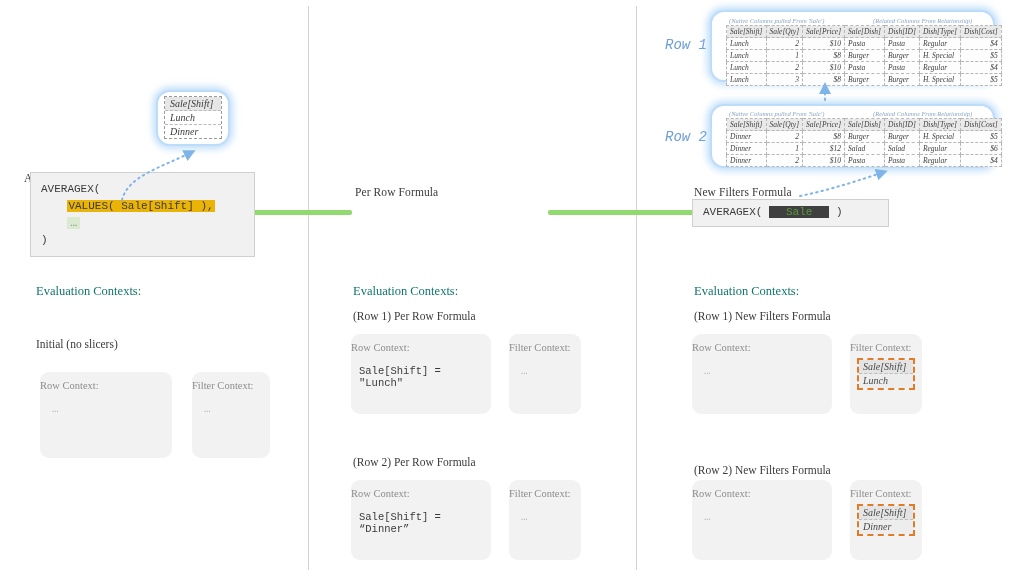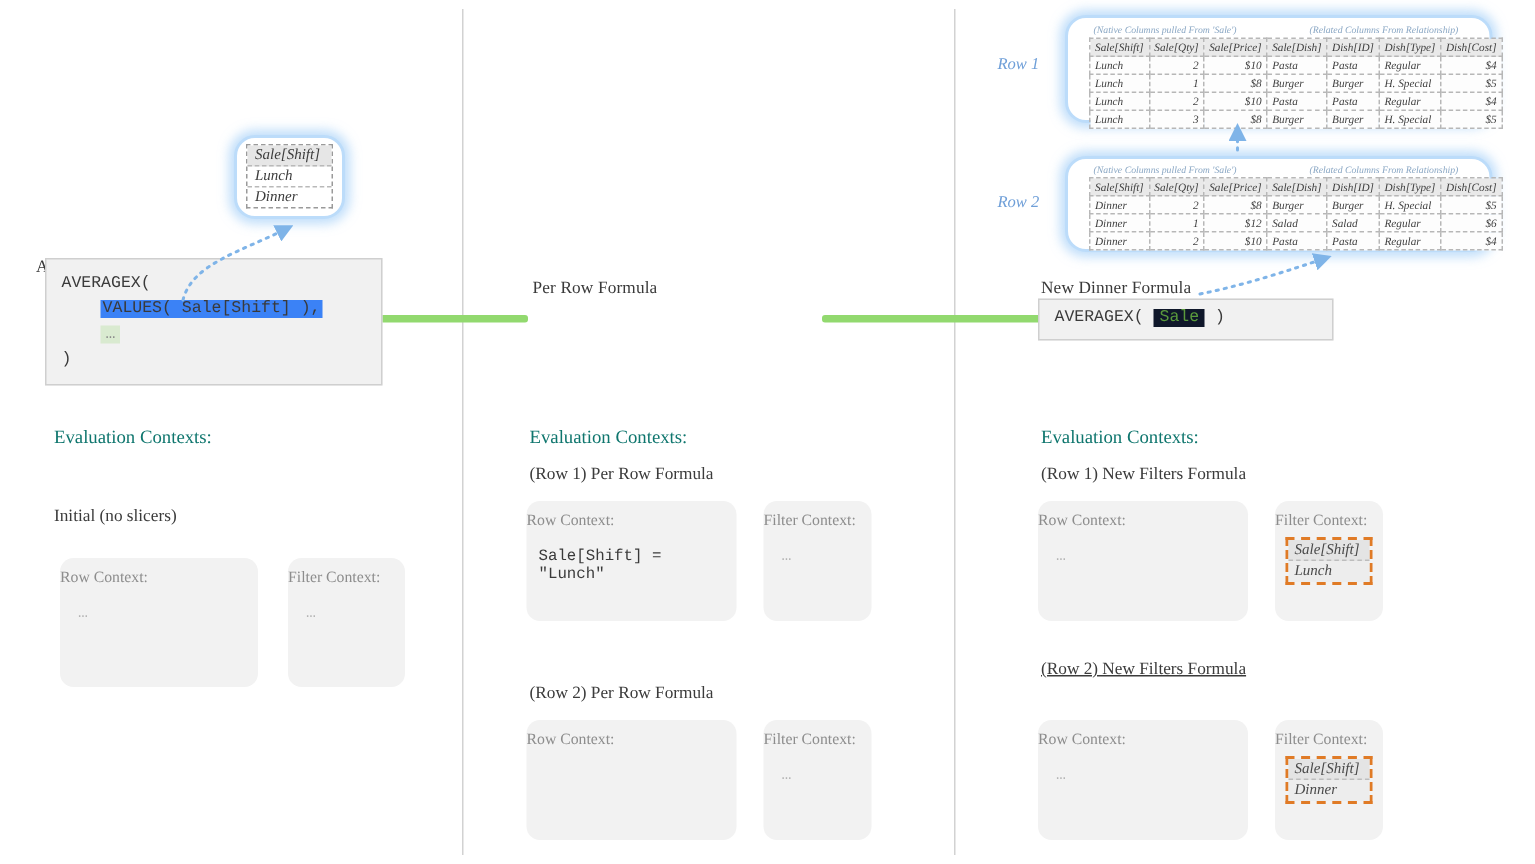--- a/index.html
+++ b/index.html
@@ -46,23 +46,23 @@
   .formula-box {
     position:absolute;
     background:#f1f1f1;
     border:1px solid #cfcfcf;
     font-family:"Liberation Mono", monospace;
     font-size:11px; color:#3a3a3a;
     padding:8px 10px;
     line-height:1.55;
     white-space:pre;
   }
-  .formula-box .hl-blue { background:#3b82f6; padding:0 1px; }
+  .formula-box .hl-blue { background:#eab308; padding:0 1px; }
   .formula-box .hl-green { background:#d9ead0; padding:0 3px; color:#8a8a8a; }
-  .formula-box .hl-grey { background:#0f172a; padding:0 4px; }
+  .formula-box .hl-grey { background:#404040; padding:0 17px; }
   .formula-box .tok-green { color:#5a9a3c; }
 
   
   .ctx-card {
     position:absolute;
     background:#f2f2f2;
     border-radius:9px;
   }
   .ctx-card .ctx-head {
     font-family:"Liberation Serif", serif;
@@ -144,22 +144,22 @@
     white-space:nowrap;
     font-weight:normal;
   }
   table.dt th { background:#e9e9e9; text-align:left; }
   table.dt td.num { text-align:right; }
   table.dt td { background:#fdfdfd; }
 
   
   .row-label {
     position:absolute;
-    font-family:Liberation Serif, serif;
-    font-style:italic; font-size:11px;
+    font-family:Liberation Mono, monospace;
+    font-style:italic; font-size:14px;
     color:#6f9fd8;
     white-space:nowrap;
   }
 
   svg.overlay { position:absolute; left:0; top:0; width:1023px; height:576px; pointer-events:none; }
 </style>
 </head>
 <body>
 
 <div id="canvas">
@@ -211,20 +211,21 @@
   </div>
   <div class="ctx-card" style="left:509px; top:334px; width:72px; height:80px;">
     <div class="ctx-head">Filter Context:</div>
     <div class="ctx-body dim">…</div>
   </div>
 
   <div class="abs sub-title" style="left:353px; top:456px;">(Row 2)  Per Row Formula</div>
 
   <div class="ctx-card" style="left:351px; top:480px; width:140px; height:80px;">
     <div class="ctx-head">Row Context:</div>
+    <div class="ctx-body" style="padding-left:8px;">Sale[Shift] = “Dinner”</div>
   </div>
   <div class="ctx-card" style="left:509px; top:480px; width:72px; height:80px;">
     <div class="ctx-head">Filter Context:</div>
     <div class="ctx-body dim">…</div>
   </div>
 
   <div class="row-label" style="left:665px; top:37px;">Row 1</div>
   <div class="glow-panel" style="left:710px; top:10px; width:285px; height:72px;"></div>
   <div class="tbl-note" style="left:729px; top:17px;">(Native Columns pulled From 'Sale')</div>
   <div class="tbl-note" style="left:873px; top:17px;">(Related Columns From Relationship)</div>
@@ -320,40 +321,40 @@
         <td class="num">2</td>
         <td class="num">$10</td>
         <td>Pasta</td>
         <td>Pasta</td>
         <td>Regular</td>
         <td class="num">$4</td>
       </tr>
     </tbody>
   </table>
 
-  <div class="abs hdr-label" style="left:694px; top:186px;">New Dinner Formula</div>
+  <div class="abs hdr-label" style="left:694px; top:186px;">New Filters Formula</div>
 
   <div class="formula-box" style="left:692px; top:199px; width:197px; height:28px; padding:6px 10px; line-height:1.2;"><span>AVERAGEX( </span><span class="hl-grey tok-green">Sale</span><span> )</span></div>
 
   <div class="abs eval-title" style="left:694px; top:284px;">Evaluation Contexts:</div>
 
   <div class="abs sub-title" style="left:694px; top:310px;">(Row 1)  New Filters Formula</div>
   <div class="ctx-card" style="left:692px; top:334px; width:140px; height:80px;">
     <div class="ctx-head">Row Context:</div>
     <div class="ctx-body dim">…</div>
   </div>
   <div class="ctx-card" style="left:850px; top:334px; width:72px; height:80px;">
     <div class="ctx-head">Filter Context:</div>
   </div>
   <div class="filter-chip" style="left:857px; top:358px; width:58px;">
     <div class="chip-hdr">Sale[Shift]</div>
     <div class="chip-val">Lunch</div>
   </div>
 
-  <div class="abs sub-title" style="left:694px; top:440px;text-decoration:underline;">(Row 2)  New Filters Formula</div>
+  <div class="abs sub-title" style="left:694px; top:464px;">(Row 2)  New Filters Formula</div>
   <div class="ctx-card" style="left:692px; top:480px; width:140px; height:80px;">
     <div class="ctx-head">Row Context:</div>
     <div class="ctx-body dim">…</div>
   </div>
   <div class="ctx-card" style="left:850px; top:480px; width:72px; height:80px;">
     <div class="ctx-head">Filter Context:</div>
   </div>
   <div class="filter-chip" style="left:857px; top:504px; width:58px;">
     <div class="chip-hdr">Sale[Shift]</div>
     <div class="chip-val">Dinner</div>

